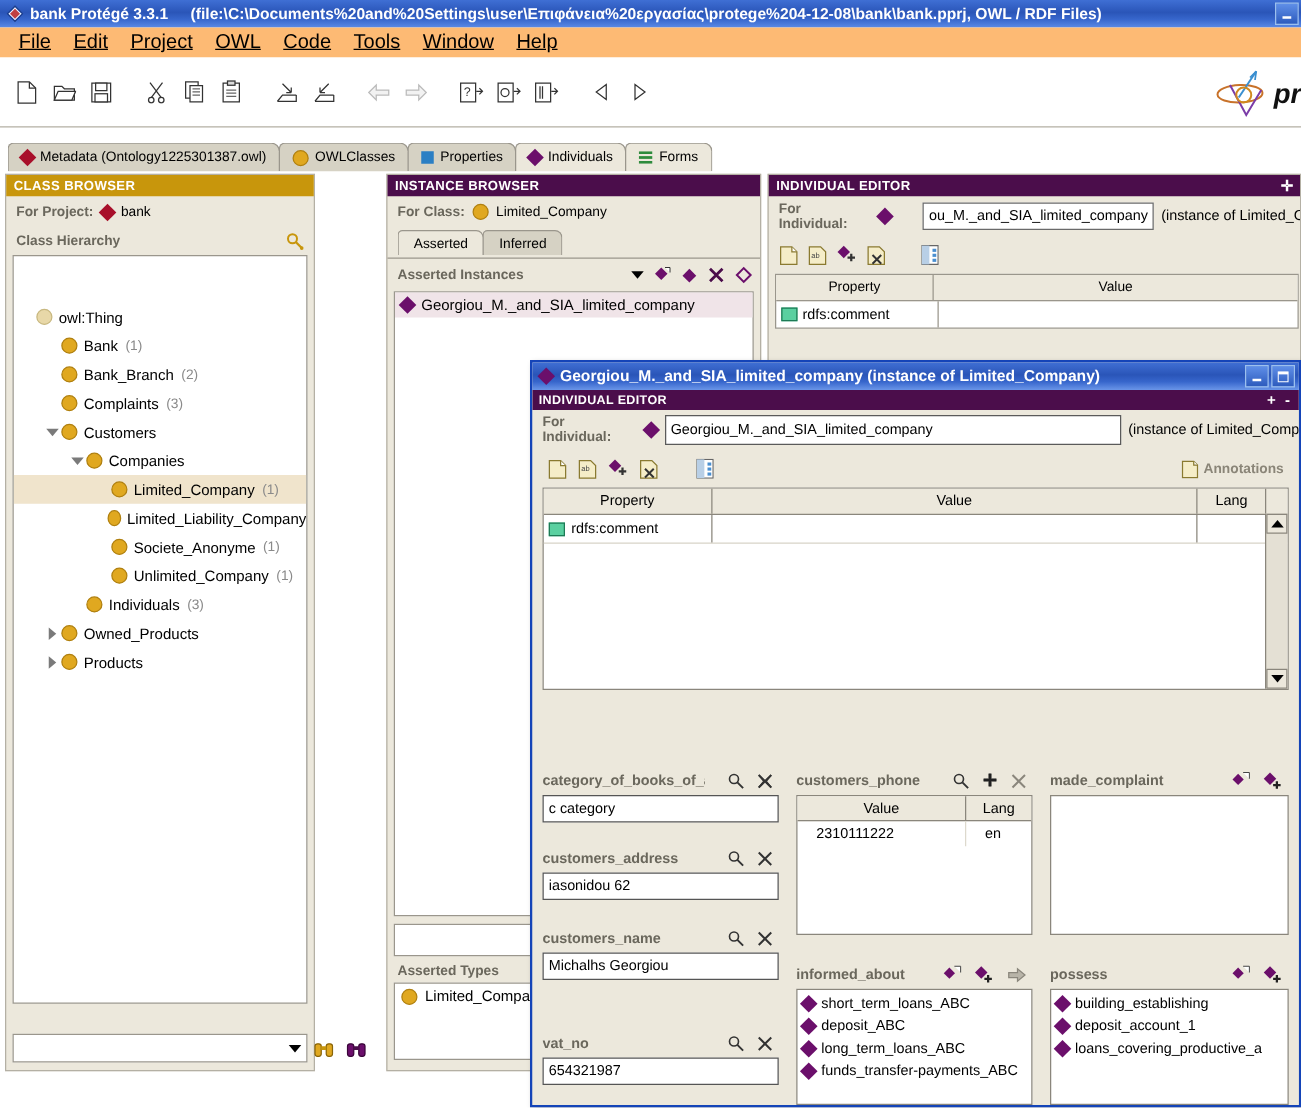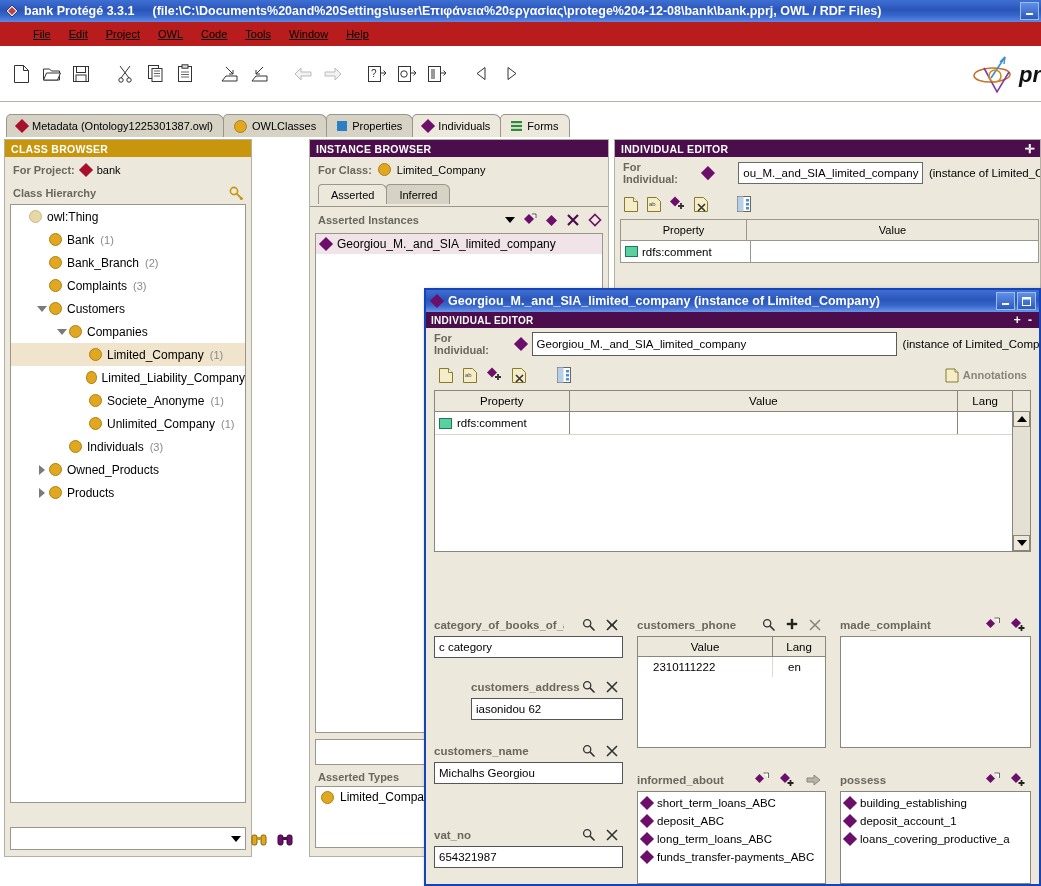--- a/index.html
+++ b/index.html
@@ -31,22 +31,22 @@
     width: 17px; height: 16px; border: 1px solid #9cc0ee;
     background: linear-gradient(180deg,#5f8fe8,#2d5bbd);
     display: flex; align-items: center; justify-content: center;
     color: #fff; font-size: 9px;
   }
   .tb-btn .minglyph { width:7px; height:2px; background:#fff; margin-top:5px; }
 
   
   .menubar {
     position: absolute; left: 0; top: 22px; width: 1041px; height: 24px;
-    background: #b91c1c; display: flex; align-items: center; padding-left: 24px;
-    box-sizing: border-box; font-size: 11px;
+    background: #fdba74; display: flex; align-items: center; padding-left: 6px;
+    box-sizing: border-box; font-size: 16px;
   }
   .menuitem { padding: 2px 9px; cursor: default; }
   .menuitem u { text-decoration: underline; }
 
   
   .toolbar {
     position: absolute; left: 0; top: 46px; width: 1041px; height: 56px;
     background: #ffffff; border-bottom: 1px solid #b4b0a4;
     display: flex; align-items: center; padding-left: 6px; box-sizing: border-box;
   }
@@ -403,21 +403,21 @@
       <span>Class Hierarchy</span>
       <span class="icn">
         <svg width="14" height="14" viewBox="0 0 14 14">
             <circle cx="5" cy="5" r="3.6" fill="none" stroke="#c8960c" stroke-width="1.6"></circle>
             <path d="M7.6 7.6 L13 13" stroke="#c8960c" stroke-width="1.8"></path>
             <circle cx="12.4" cy="12.4" r="1.5" fill="#c8960c"></circle>
           </svg>
       </span>
     </div>
     <div class="tree" id="class-tree">
-        <div class="tnode" style="padding-left: 4px;">
+        <div class="tnode" style="padding-left: 4px; margin-top: 37px;">
           <span class="tw"></span>
           <span class="dot pale"></span>
           <span class="tlbl">owl:Thing</span>
         </div>
         <div class="tnode" style="padding-left: 24px;">
           <span class="tw"></span>
           <span class="dot"></span>
           <span class="tlbl">Bank</span>
           <span class="tcount">(1)</span>
         </div>
@@ -754,21 +754,21 @@
                   <svg width="14" height="14" viewBox="0 0 14 14">
                       <path d="M2 2 L12 12 M12 2 L2 12" stroke="#333" stroke-width="1.6" fill="none"></path>
                       <path d="M2 2 L6 7 L2 12 M12 2 L8 7 L12 12" stroke="#333" stroke-width="1" fill="none"></path>
                     </svg>
                 </span>
               </span>
             </div>
             <div class="ftext">c category</div>
           </div>
 
-          <div class="fslot" style="margin-top:18px;margin-left:37px;">
+          <div class="fslot" style="margin-top:18px;">
             <div class="flabel-row">
               <span class="flabel">customers_address</span>
               <span class="fl-icons">
                 <span class="icn">
                   <svg width="14" height="14" viewBox="0 0 14 14">
                       <circle cx="5.2" cy="5.2" r="3.6" fill="none" stroke="#333" stroke-width="1.3"></circle>
                       <path d="M7.9 7.9 L12.5 12.5" stroke="#333" stroke-width="1.6"></path>
                     </svg>
                 </span>
                 <span class="icn">

